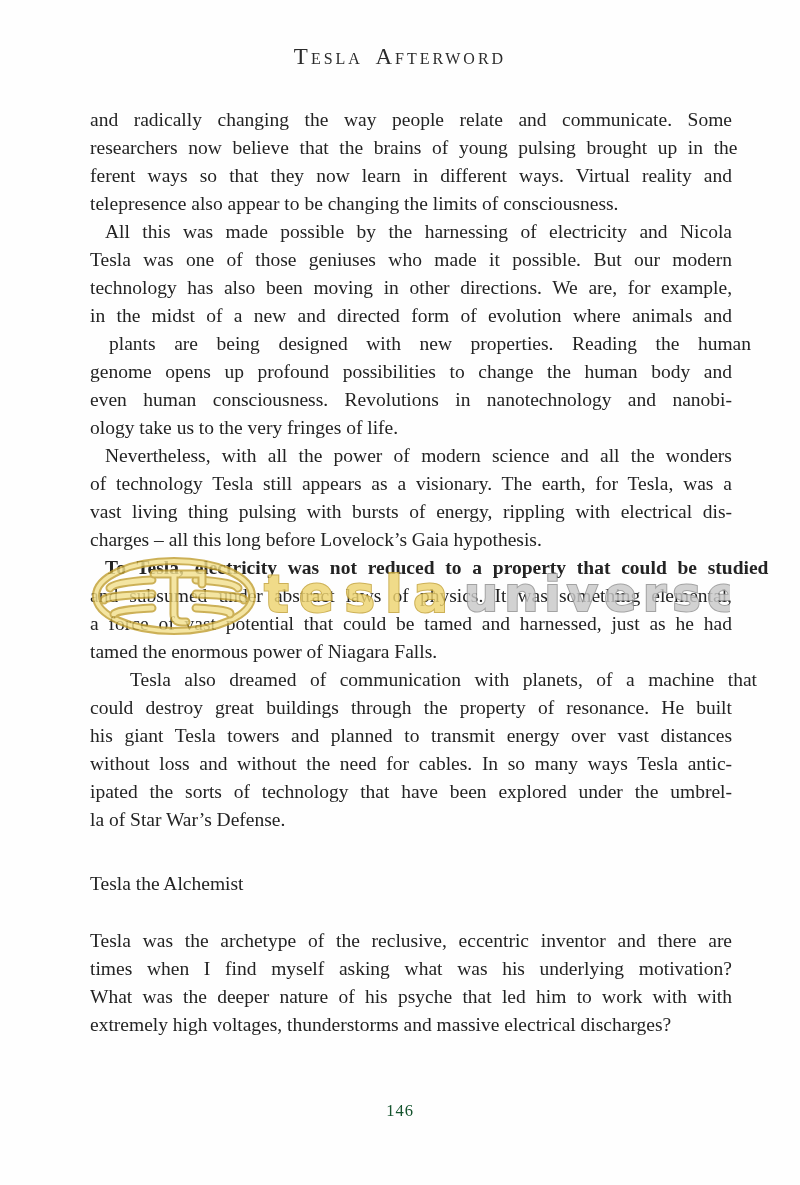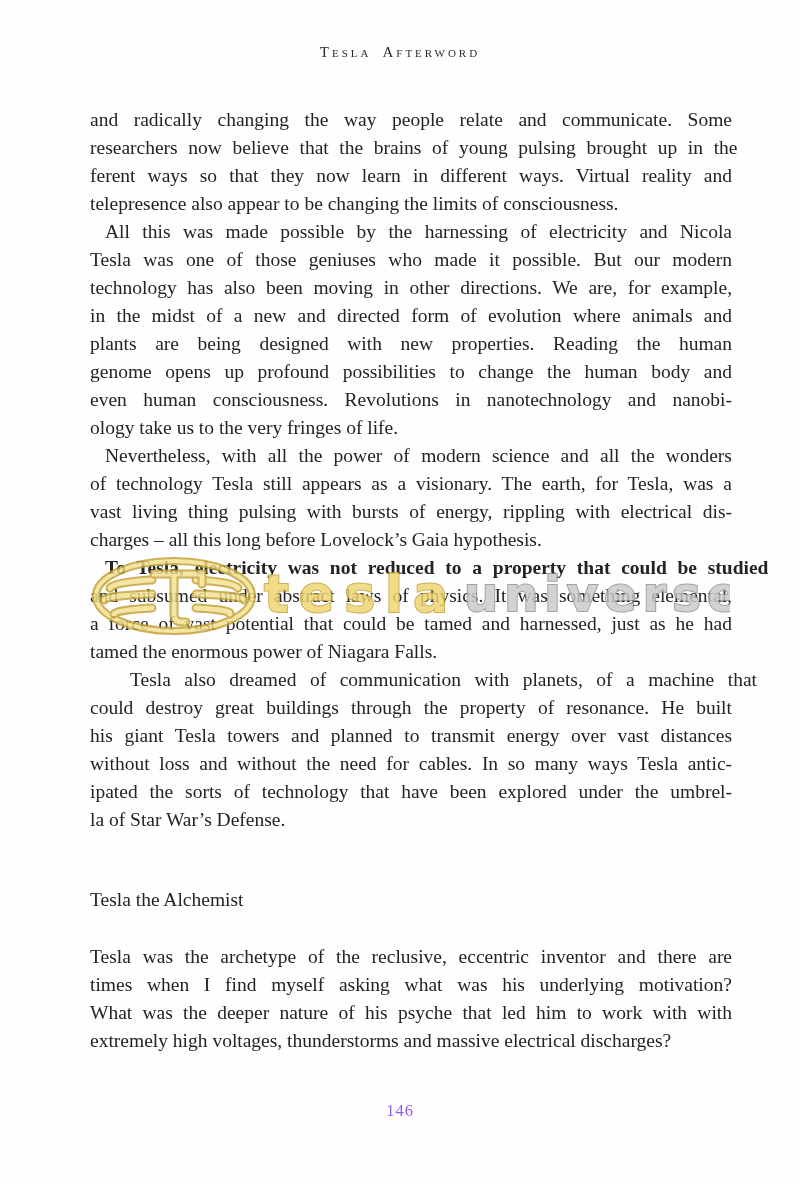--- a/index.html
+++ b/index.html
@@ -19,21 +19,21 @@
     position: absolute;
     inset: 0;
     background: #fefefe;
   }
   .running-header {
     position: absolute;
     top: 44px;
     left: 0;
     width: 100%;
     text-align: center;
-    font-size: 15px;
+    font-size: 23px;
     font-variant: small-caps;
     letter-spacing: 3px;
     word-spacing: 5px;
     color: #2b2b2b;
   }
   .text-block {
     position: absolute;
     left: 90px;
     top: 106px;
     width: 642px;
@@ -43,36 +43,36 @@
   }
   .para { margin: 0; }
   .line {
     height: 28px;
     white-space: nowrap;
     overflow: visible;
   }
   .line > span { display: inline-block; white-space: nowrap; }
   .line.fitted > span { display: inline; }
   .section-heading {
-    margin-top: 52px;
+    margin-top: 36px;
     margin-bottom: 29px;
     height: 28px;
     font-size: 19.5px;
     line-height: 28px;
     color: #232323;
   }
   .page-number {
     position: absolute;
     top: 1101px;
     left: 0;
     width: 100%;
     text-align: center;
     font-size: 16.5px;
     letter-spacing: 1px;
-    color: #8b5cf6;
+    color: #14532d;
   }
   .watermark {
     position: absolute;
     left: 90px;
     top: 556px;
     width: 640px;
     height: 84px;
     pointer-events: none;
     opacity: 0.82;
   }
@@ -111,21 +111,21 @@
         <div class="line fitted"><span style="word-spacing: 10.69px;">and radically changing the way people relate and communicate. Some</span></div>
         <div class="line fitted"><span style="word-spacing: 5.76px;">researchers now believe that the brains of young pulsing brought up in the</span></div>
         <div class="line fitted"><span style="word-spacing: 7.22px;">ferent ways so that they now learn in different ways. Virtual reality and</span></div>
         <div class="line"><span>telepresence also appear to be changing the limits of consciousness.</span></div>
       </div>
       <div class="para">
         <div class="line fitted" style="padding-left: 15px;"><span style="word-spacing: 7.52px;">All this was made possible by the harnessing of electricity and Nicola</span></div>
         <div class="line fitted"><span style="word-spacing: 7.53px;">Tesla was one of those geniuses who made it possible. But our modern</span></div>
         <div class="line fitted"><span style="word-spacing: 5.77px;">technology has also been moving in other directions. We are, for example,</span></div>
         <div class="line fitted"><span style="word-spacing: 6.44px;">in the midst of a new and directed form of evolution where animals and</span></div>
-        <div class="line fitted"><span style="word-spacing: 13.69px;">plants are being designed with new properties. Reading the human</span></div>
+        <div class="line fitted"><span style="word-spacing: 13.69px; margin-left: 19px;">plants are being designed with new properties. Reading the human</span></div>
         <div class="line fitted"><span style="word-spacing: 8.74px;">genome opens up profound possibilities to change the human body and</span></div>
         <div class="line fitted"><span style="word-spacing: 11.56px;">even human consciousness. Revolutions in nanotechnology and nanobi-</span></div>
         <div class="line"><span>ology take us to the very fringes of life.</span></div>
       </div>
       <div class="para">
         <div class="line fitted" style="padding-left: 15px;"><span style="word-spacing: 6.39px;">Nevertheless, with all the power of modern science and all the wonders</span></div>
         <div class="line fitted"><span style="word-spacing: 4.95px;">of technology Tesla still appears as a visionary. The earth, for Tesla, was a</span></div>
         <div class="line fitted"><span style="word-spacing: 5.73px;">vast living thing pulsing with bursts of energy, rippling with electrical dis-</span></div>
         <div class="line"><span>charges – all this long before Lovelock’s Gaia hypothesis.</span></div>
       </div>

